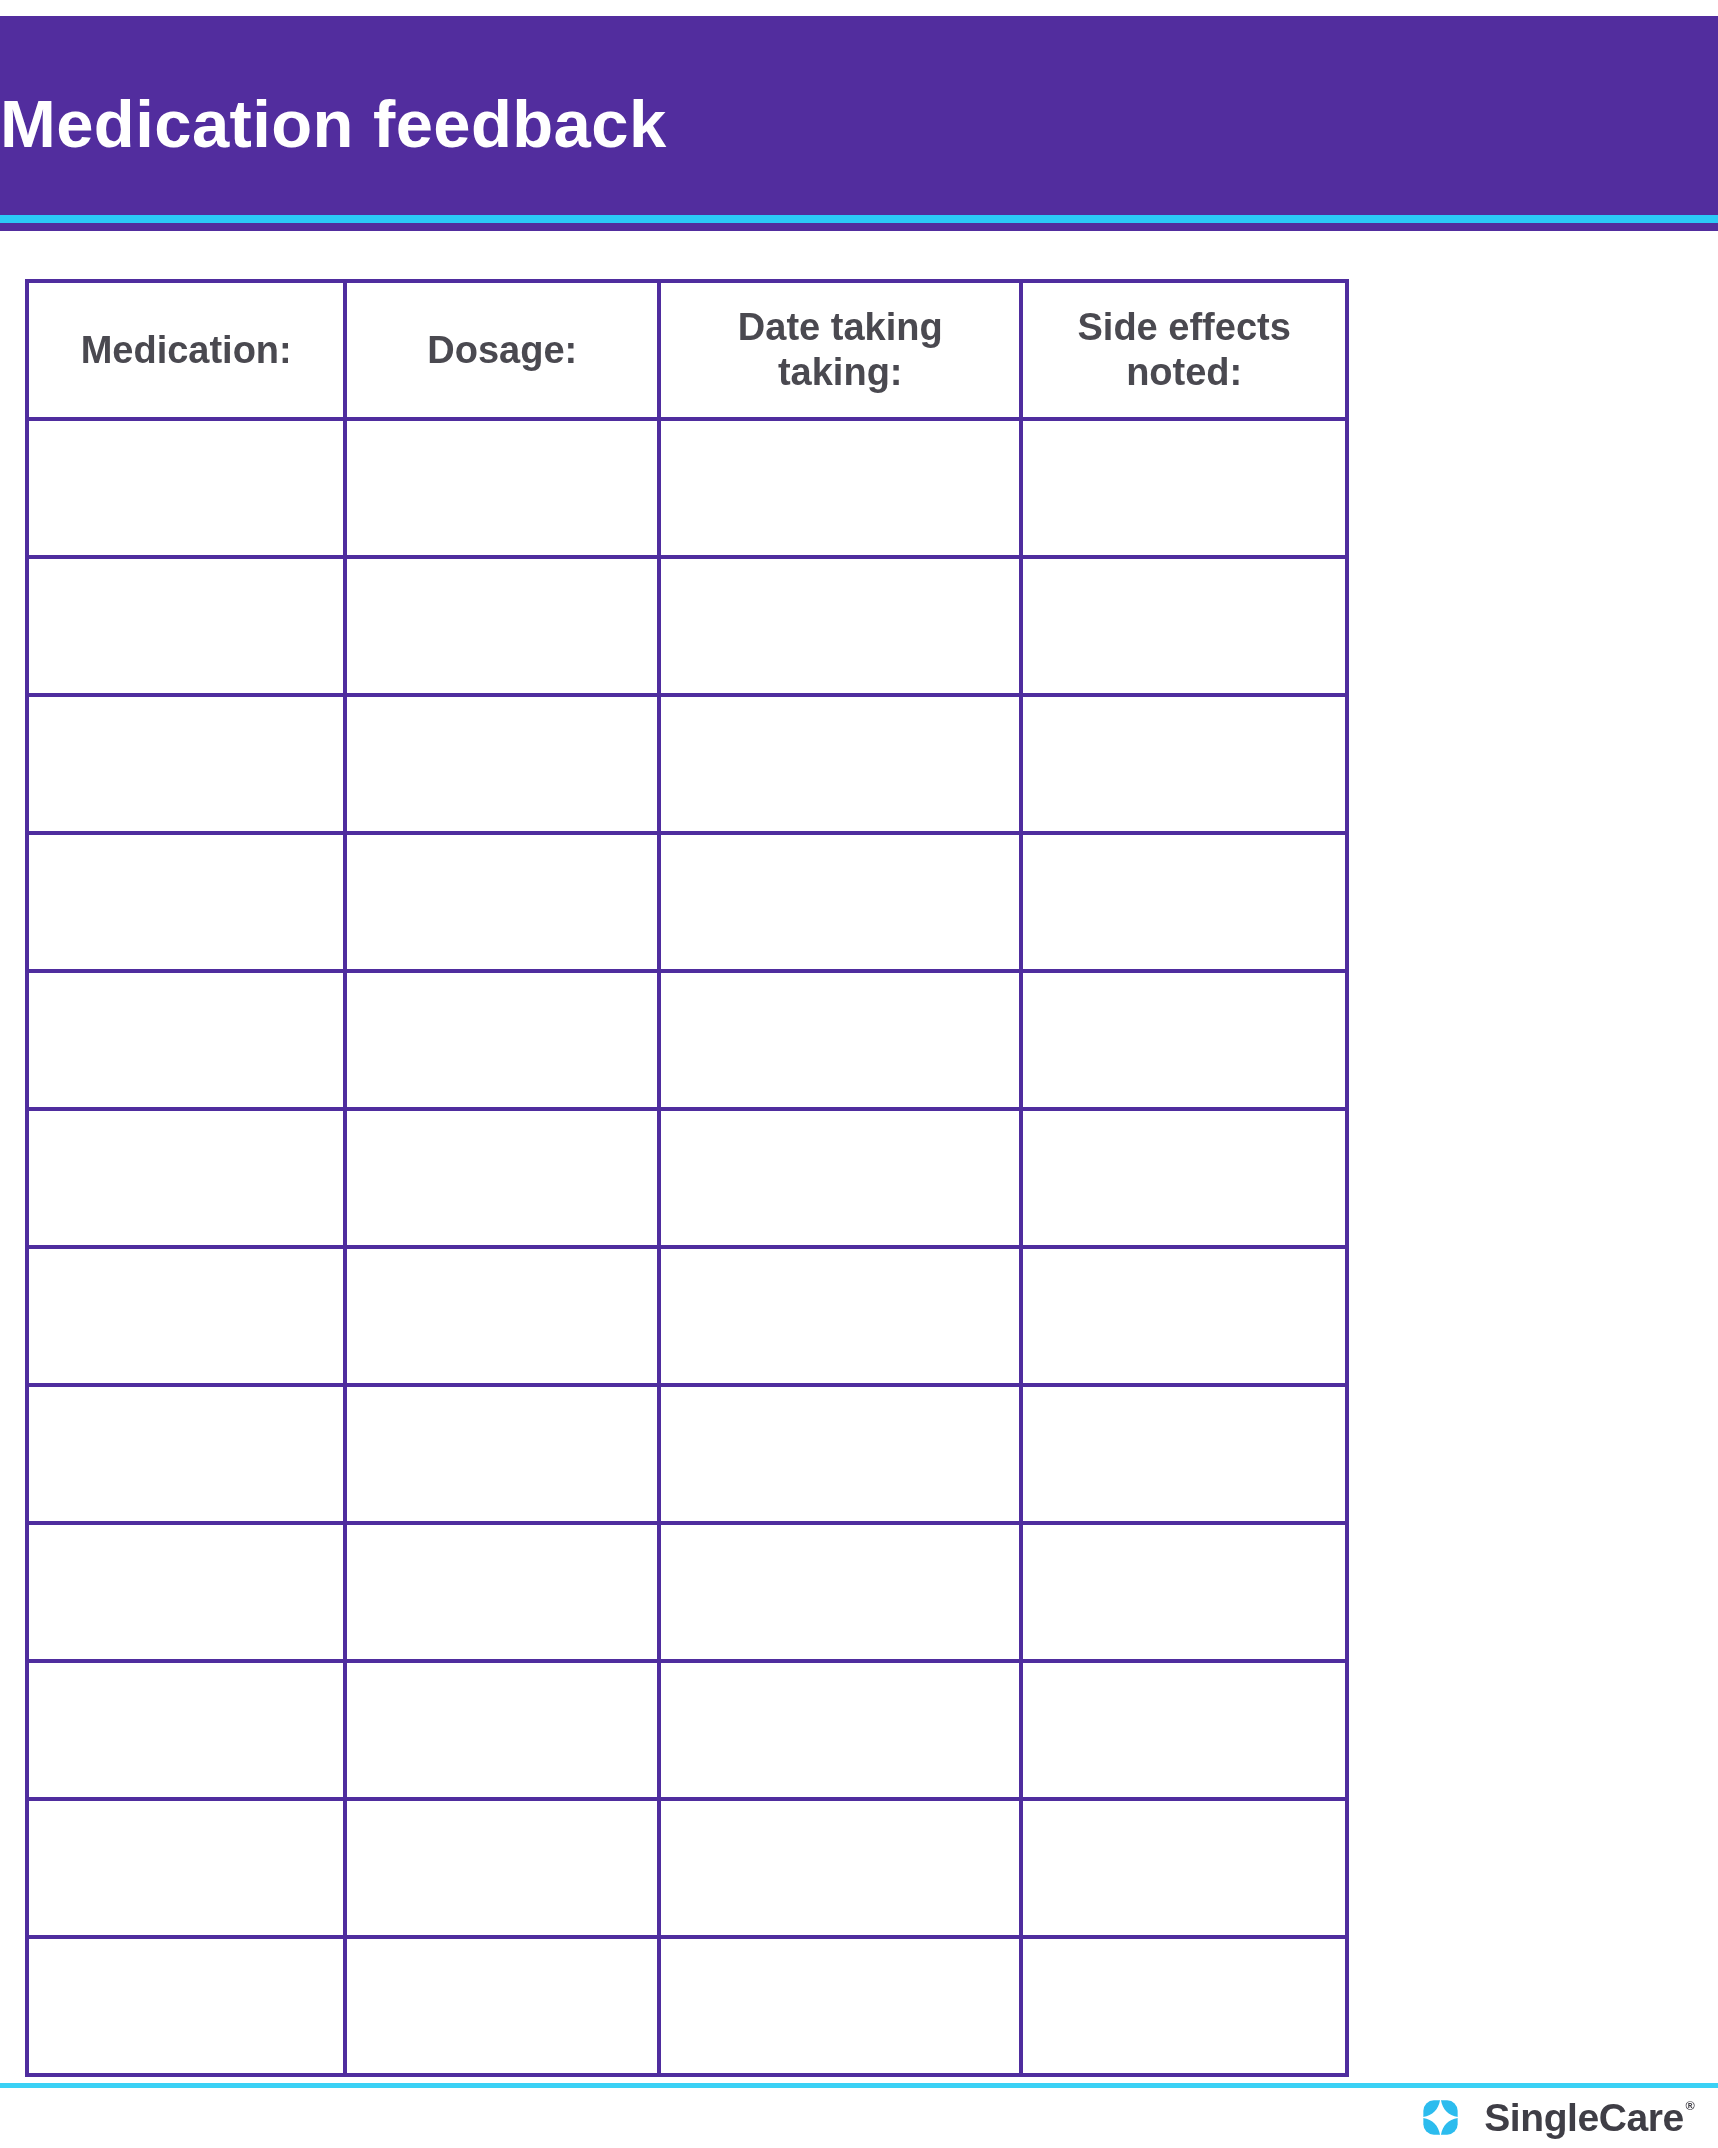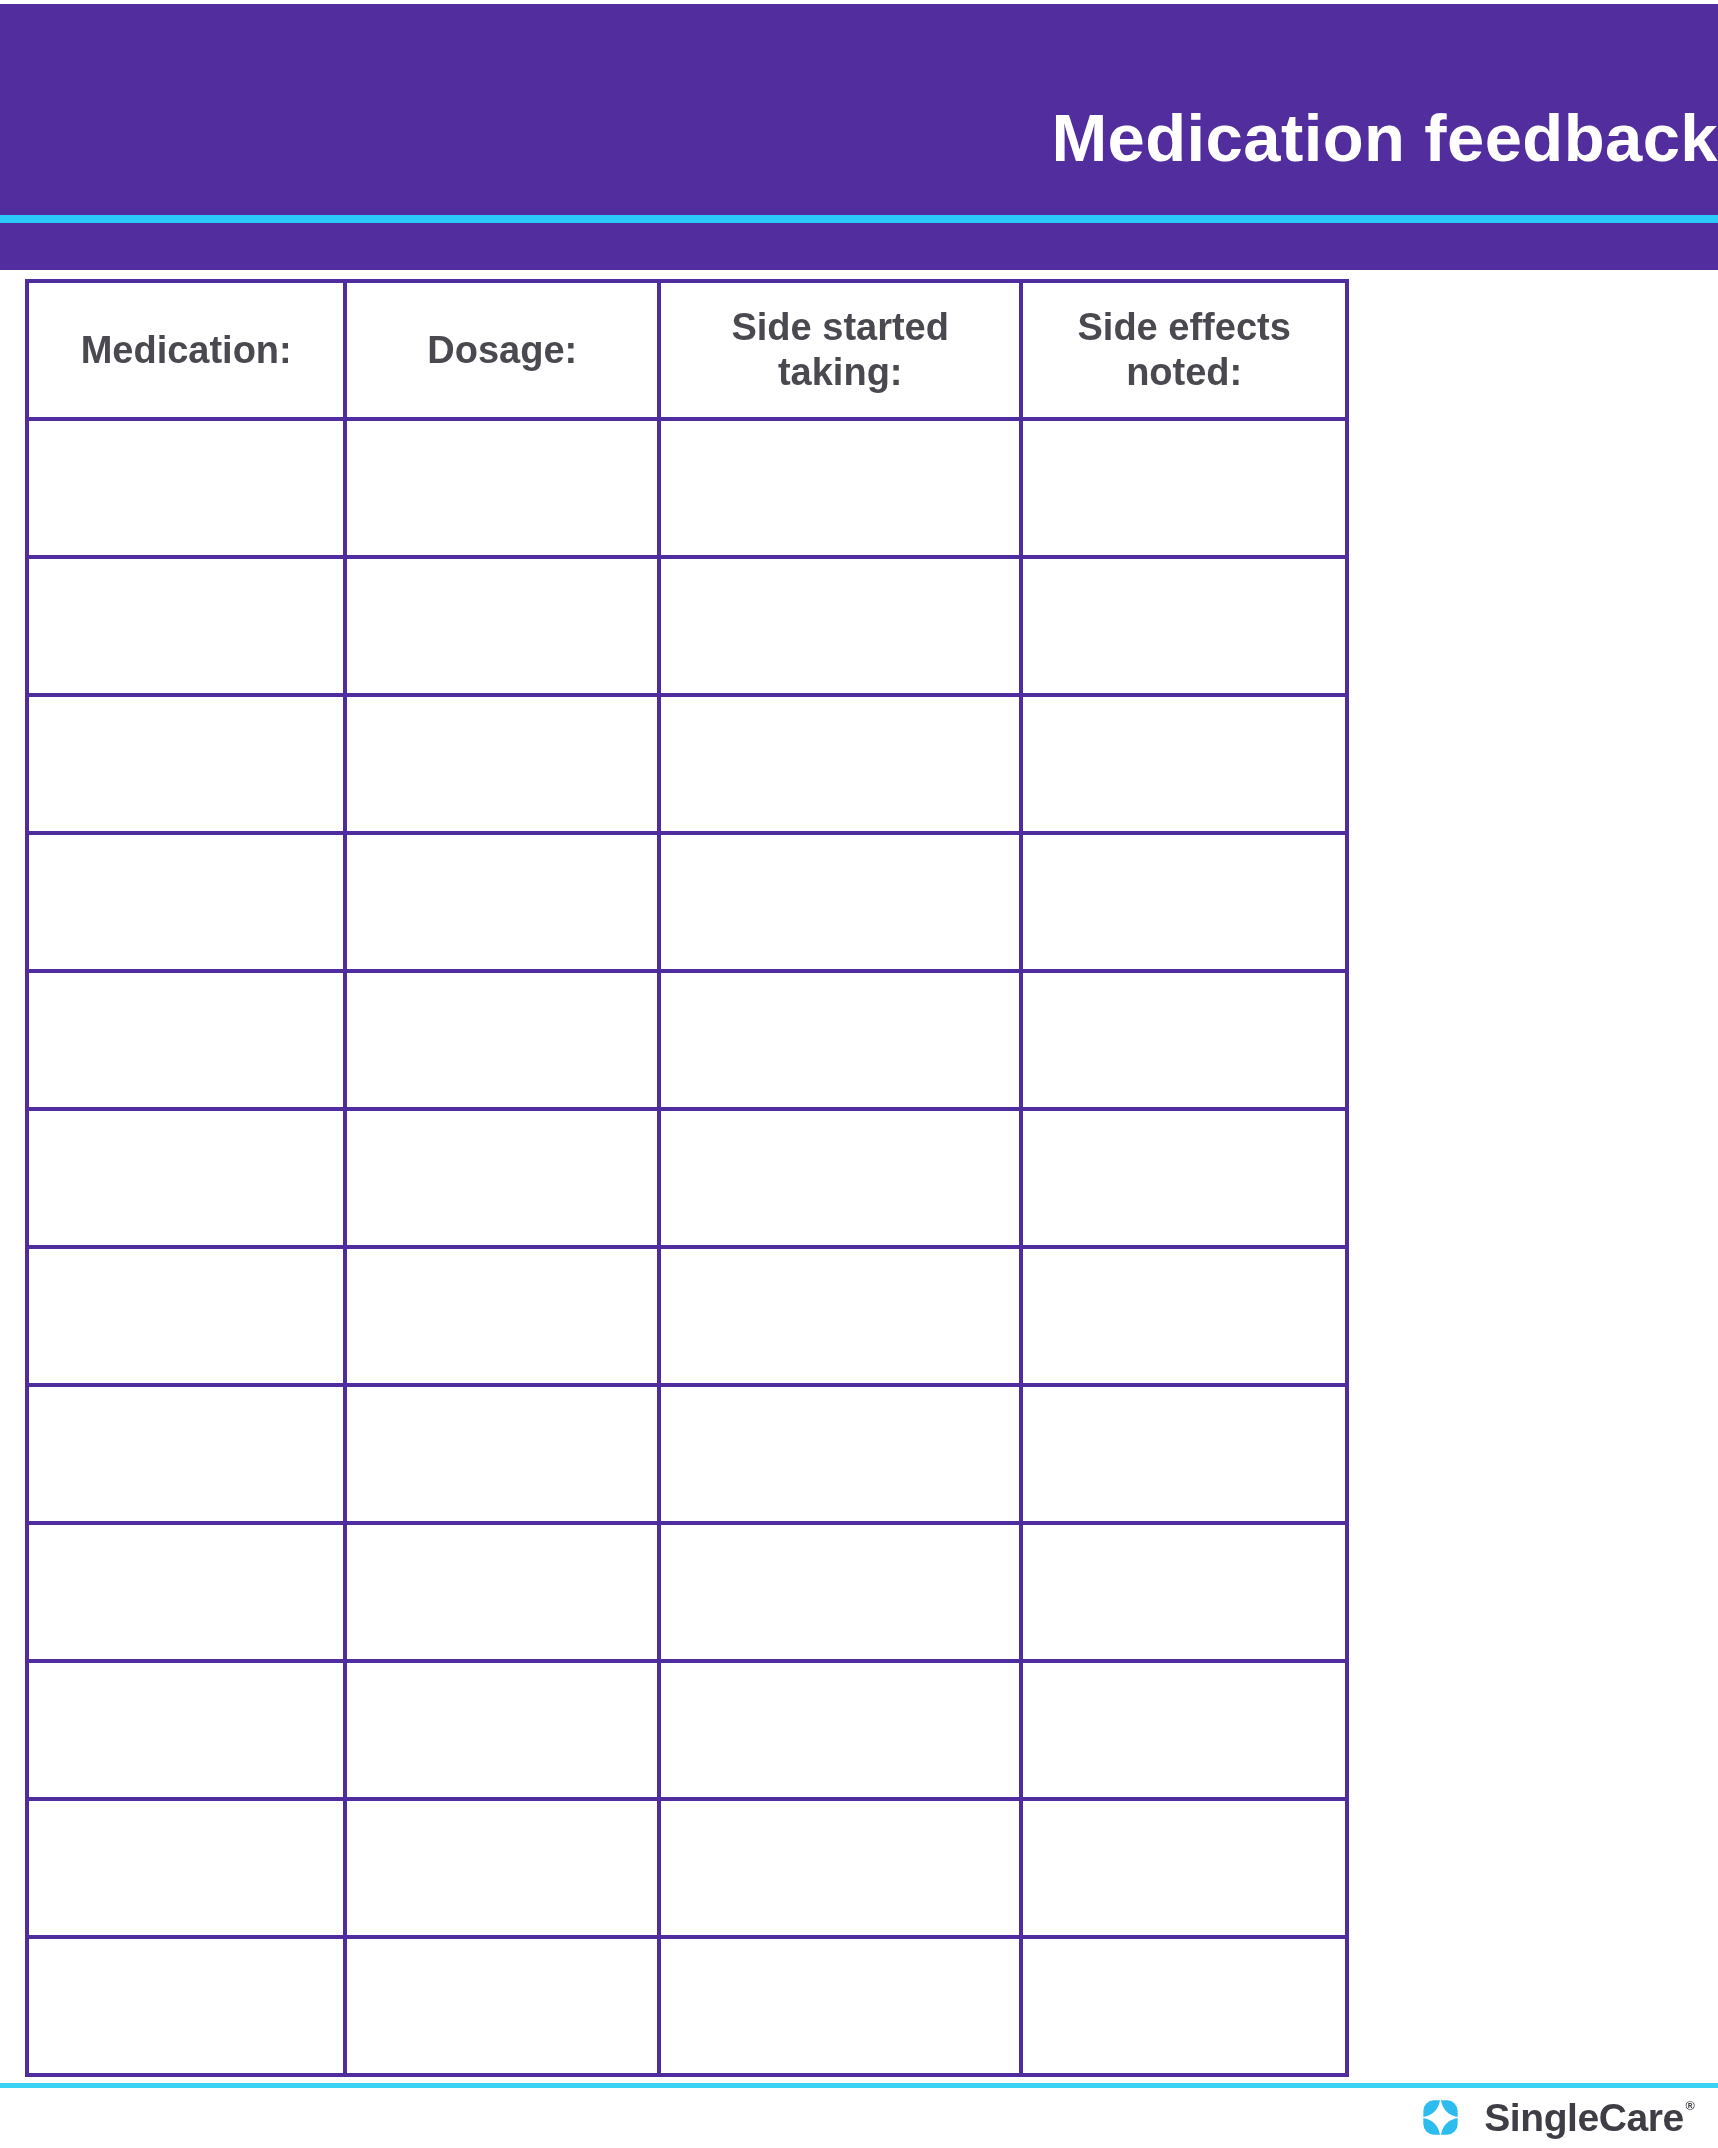--- a/index.html
+++ b/index.html
@@ -8,26 +8,26 @@
     height: 2148px;
     position: relative;
     background: #ffffff;
     font-family: "Liberation Sans", sans-serif;
     overflow: hidden;
   }
 
   
   .banner {
     position: absolute;
-    top: 4px; left: 0;
-    width: 1718px; height: 266px;
+    top: 16px; left: 0;
+    width: 1718px; height: 215px;
     background: var(--banner-purple, #522d9e);
     display: flex;
     align-items: center;
-    justify-content: flex-end;
+    justify-content: flex-start;
   }
   .title {
     margin: 0;
     color: #ffffff;
     font-size: 67px;
     font-weight: 700;
     letter-spacing: 0.4px;
   }
   .banner-stripe {
     position: absolute;
@@ -103,21 +103,21 @@
   <colgroup>
     <col style="width:24.12%">
     <col style="width:23.77%">
     <col style="width:27.44%">
     <col style="width:24.67%">
   </colgroup>
   <thead>
     <tr>
       <th>Medication:</th>
       <th>Dosage:</th>
-      <th>Side started
+      <th>Date taking
 taking:</th>
       <th>Side effects
 noted:</th>
     </tr>
   </thead>
   <tbody id="table-body">
       <tr>
         <td></td>
         <td></td>
         <td></td>

